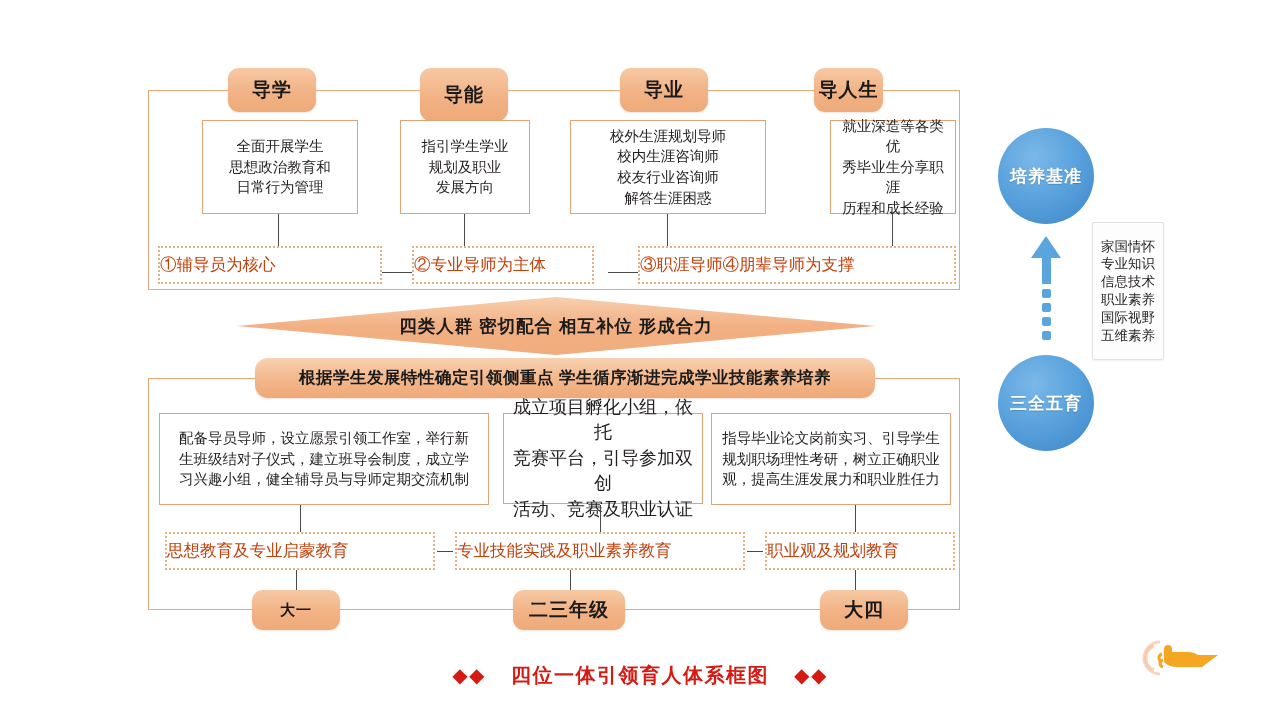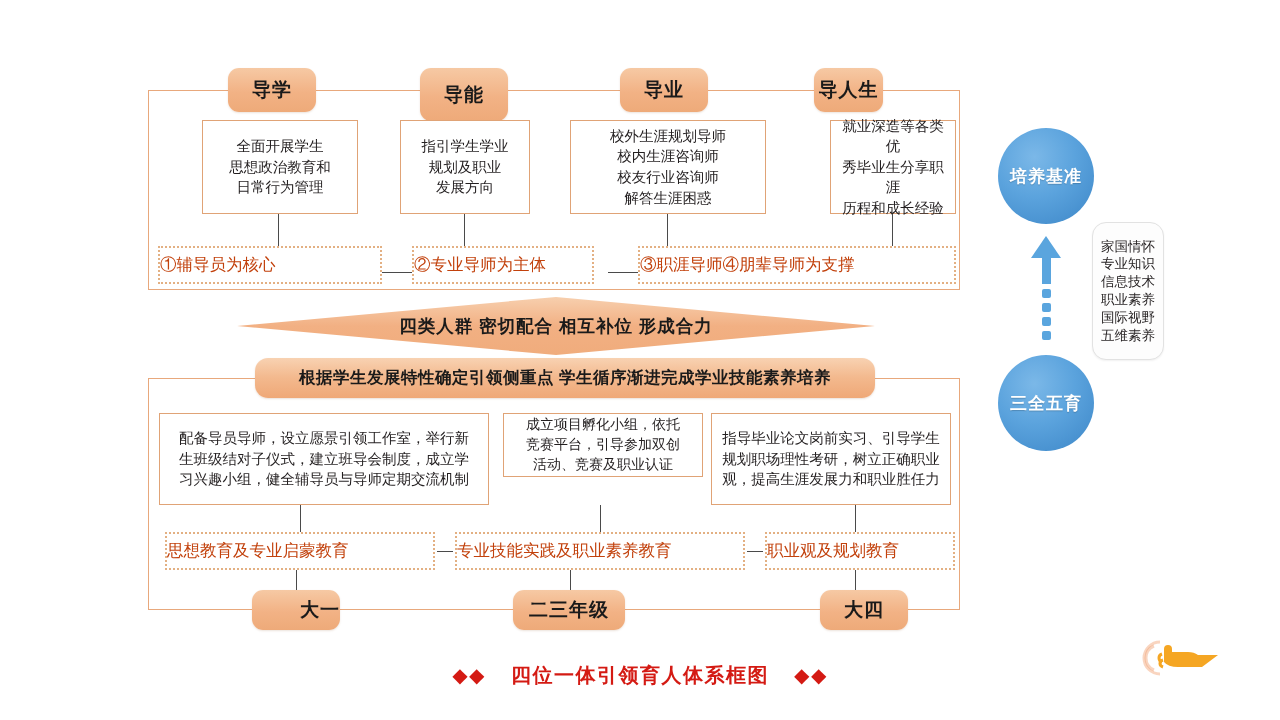--- a/index.html
+++ b/index.html
@@ -113,21 +113,21 @@
   .arrow-shaft { background: #5aa5de; }
   .arrow-dot {
     background: #5aa5de;
     border-radius: 2px;
   }
 
   
   .sidelist {
     background: #fdfdfd;
     border: 1px solid #e2e2e2;
-    border-radius: 14px;
+    border-radius: 2px;
     display: flex;
     flex-direction: column;
     align-items: center;
     justify-content: center;
     color: #231f20;
     line-height: 1.32;
     box-shadow: 0 1px 2px rgba(0,0,0,.06);
   }
   .cap-diamond { color: #d41a13; }
 </style>
@@ -217,21 +217,21 @@
   </div>
 
   <div class="abs infobox" style="left:159px; top:413px; width:330px; height:92px; font-size:14.5px;">
     <div class="txt" style="text-align:center;">
       <div>配备导员导师，设立愿景引领工作室，举行新</div>
       <div>生班级结对子仪式，建立班导会制度，成立学</div>
       <div>习兴趣小组，健全辅导员与导师定期交流机制</div>
     </div>
   </div>
 
-  <div class="abs infobox" style="left:503px; top:413px; width:200px; height:64px; font-size:14px;">
+  <div class="abs infobox" style="left:503px; top:413px; width:200px; height:91px; font-size:18px;">
     <div class="txt" style="text-align:center;">
       <div>成立项目孵化小组，依托</div>
       <div>竞赛平台，引导参加双创</div>
       <div>活动、竞赛及职业认证</div>
     </div>
   </div>
 
   <div class="abs infobox" style="left:711px; top:413px; width:240px; height:92px; font-size:14.5px;">
     <div class="txt" style="text-align:center;">
       <div>指导毕业论文岗前实习、引导学生</div>
@@ -255,21 +255,21 @@
   <div class="abs hline" style="left:747px; top:551px; width:16px;"></div>
 
   <div class="abs dotbox" style="left:765px; top:532px; width:190px; height:38px; font-size:16.5px;">
     <span>职业观及规划教育</span>
   </div>
 
   <div class="abs vline" style="left:296px; top:570px; height:22px;"></div>
   <div class="abs vline" style="left:570px; top:570px; height:22px;"></div>
   <div class="abs vline" style="left:855px; top:570px; height:22px;"></div>
 
-  <div class="abs pill" style="left:252px; top:590px; width:88px; height:40px; font-size:19px;justify-content:flex-end;">
+  <div class="abs pill" style="left:252px; top:590px; width:88px; height:40px; font-size:15px;">
     <span>大一</span>
   </div>
   <div class="abs pill" style="left:513px; top:590px; width:112px; height:40px; font-size:19px;">
     <span>二三年级</span>
   </div>
   <div class="abs pill" style="left:812px; top:590px; width:88px; height:40px; font-size:19px;margin-left:8px;">
     <span>大四</span>
   </div>
 
   <div class="abs circle" style="left:998px; top:128px; width:96px; height:96px; font-size:17px;">

